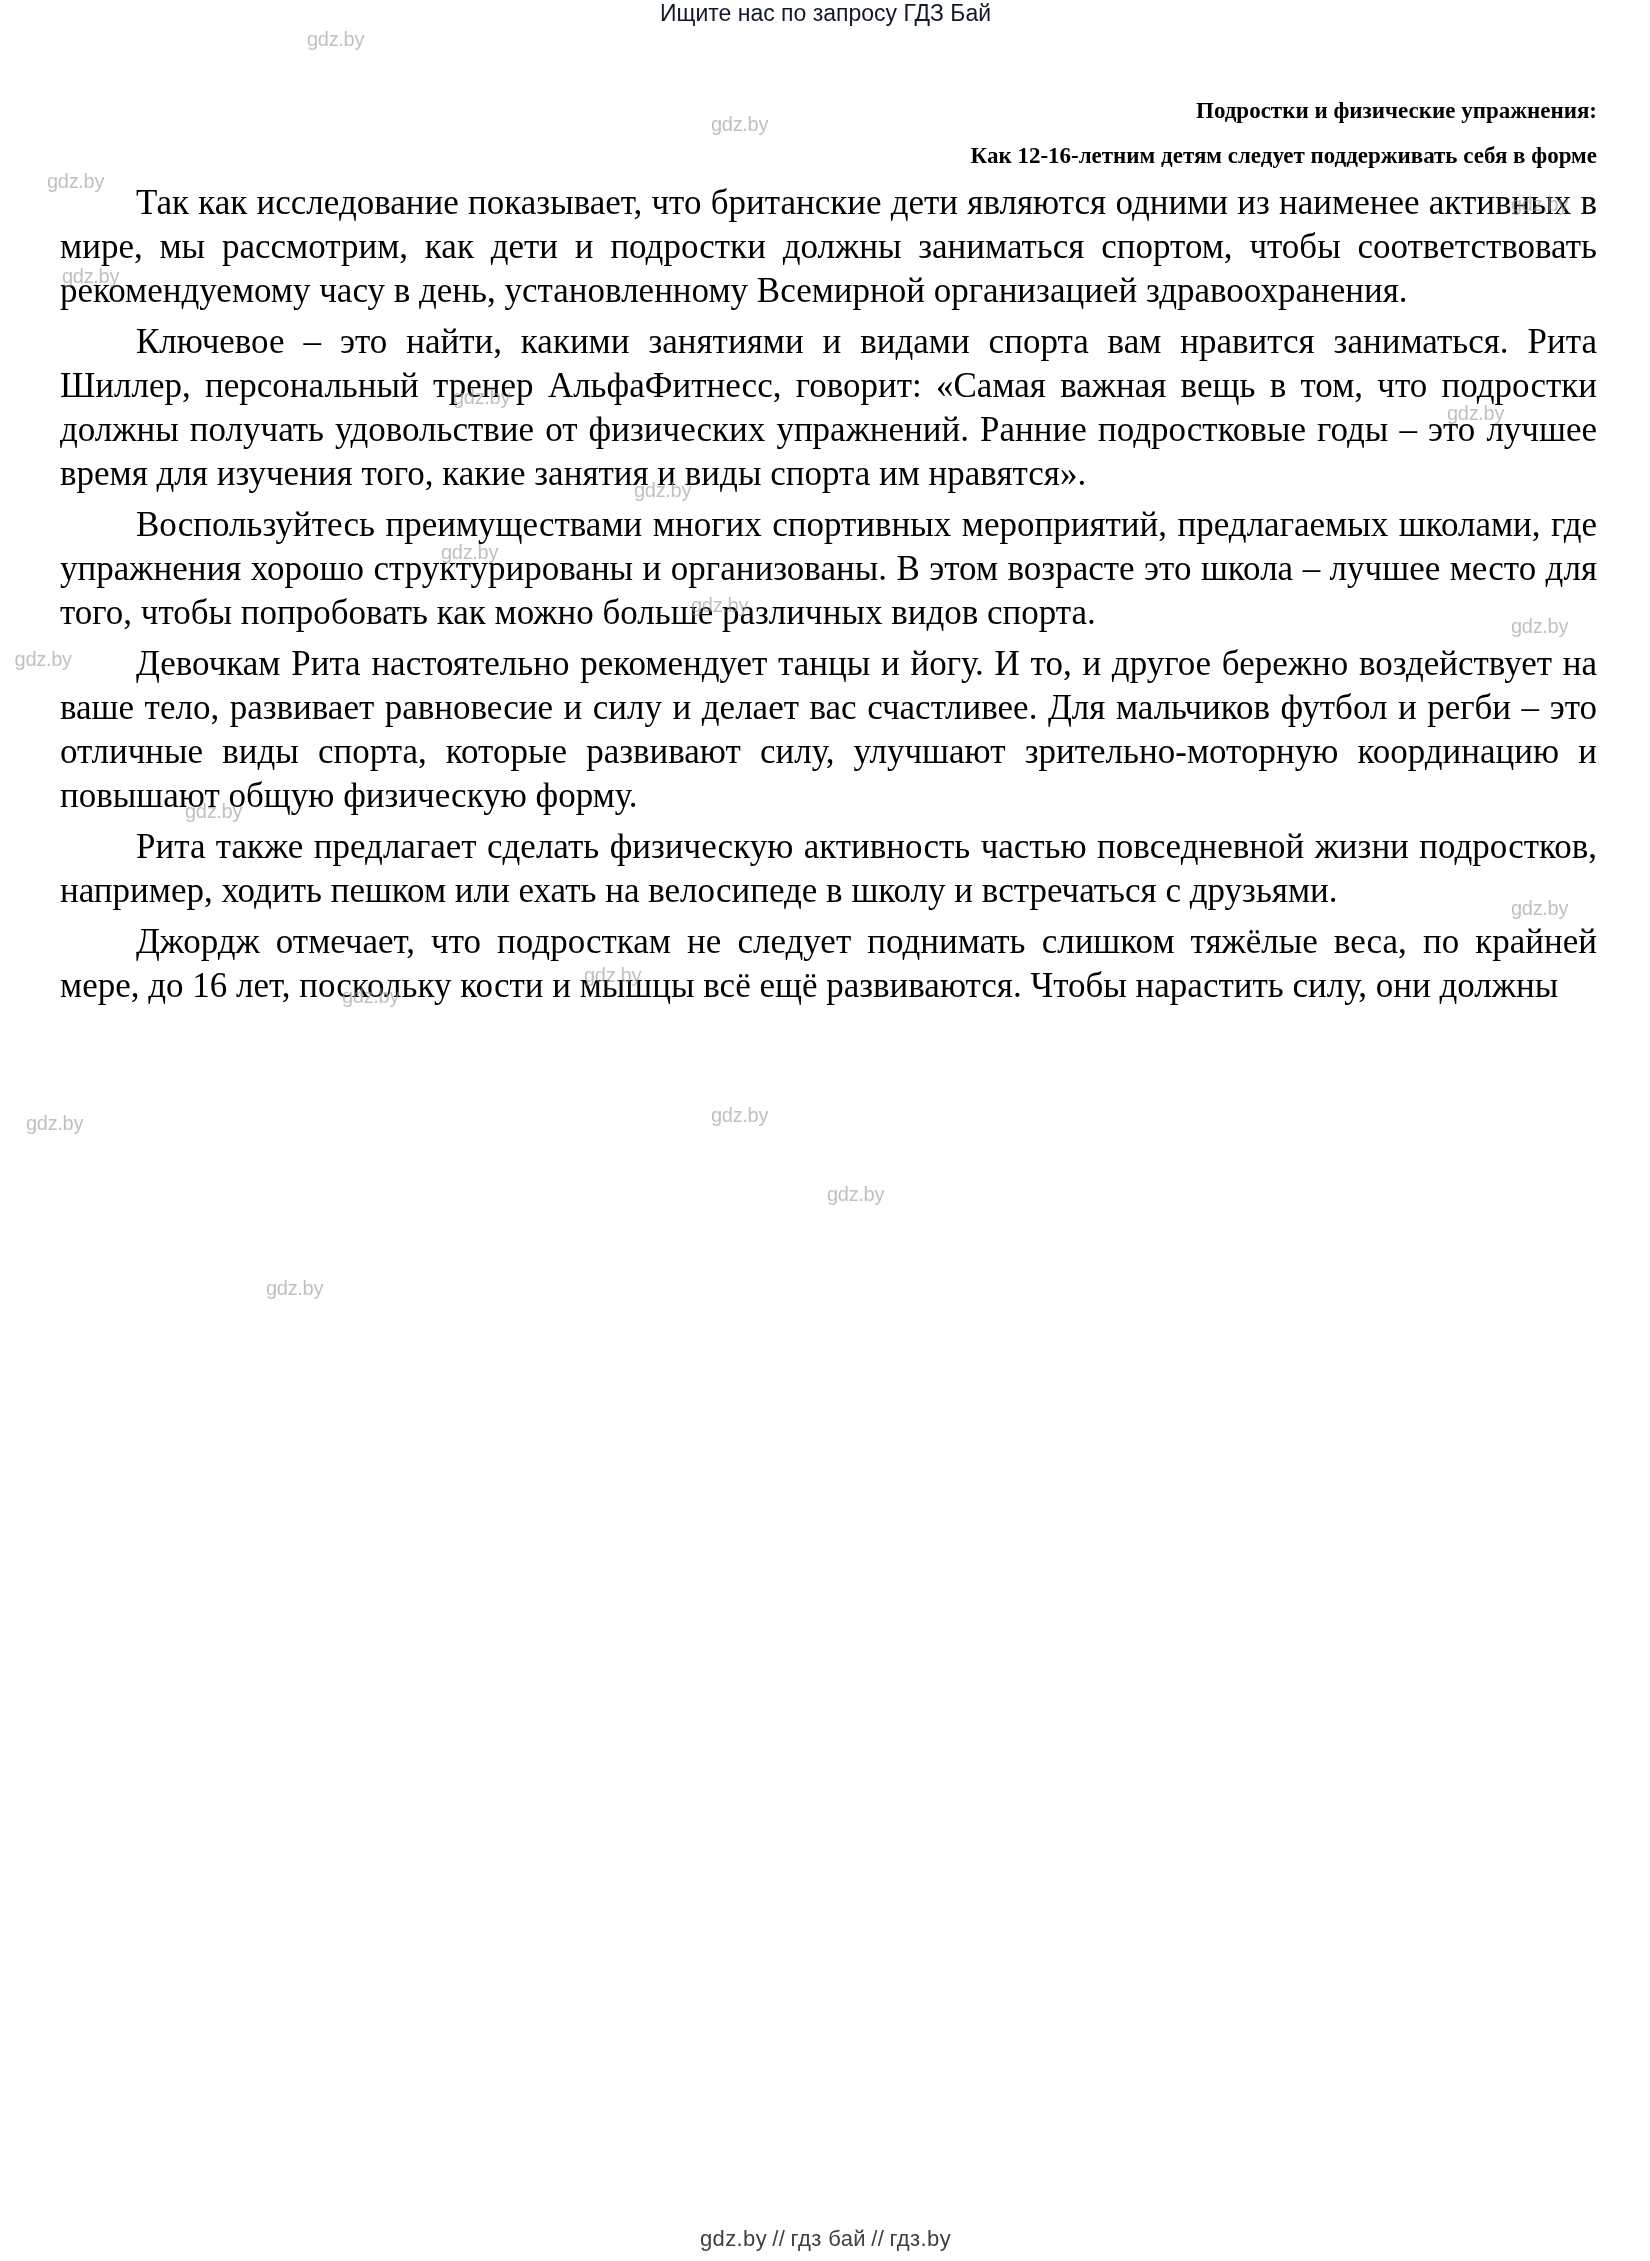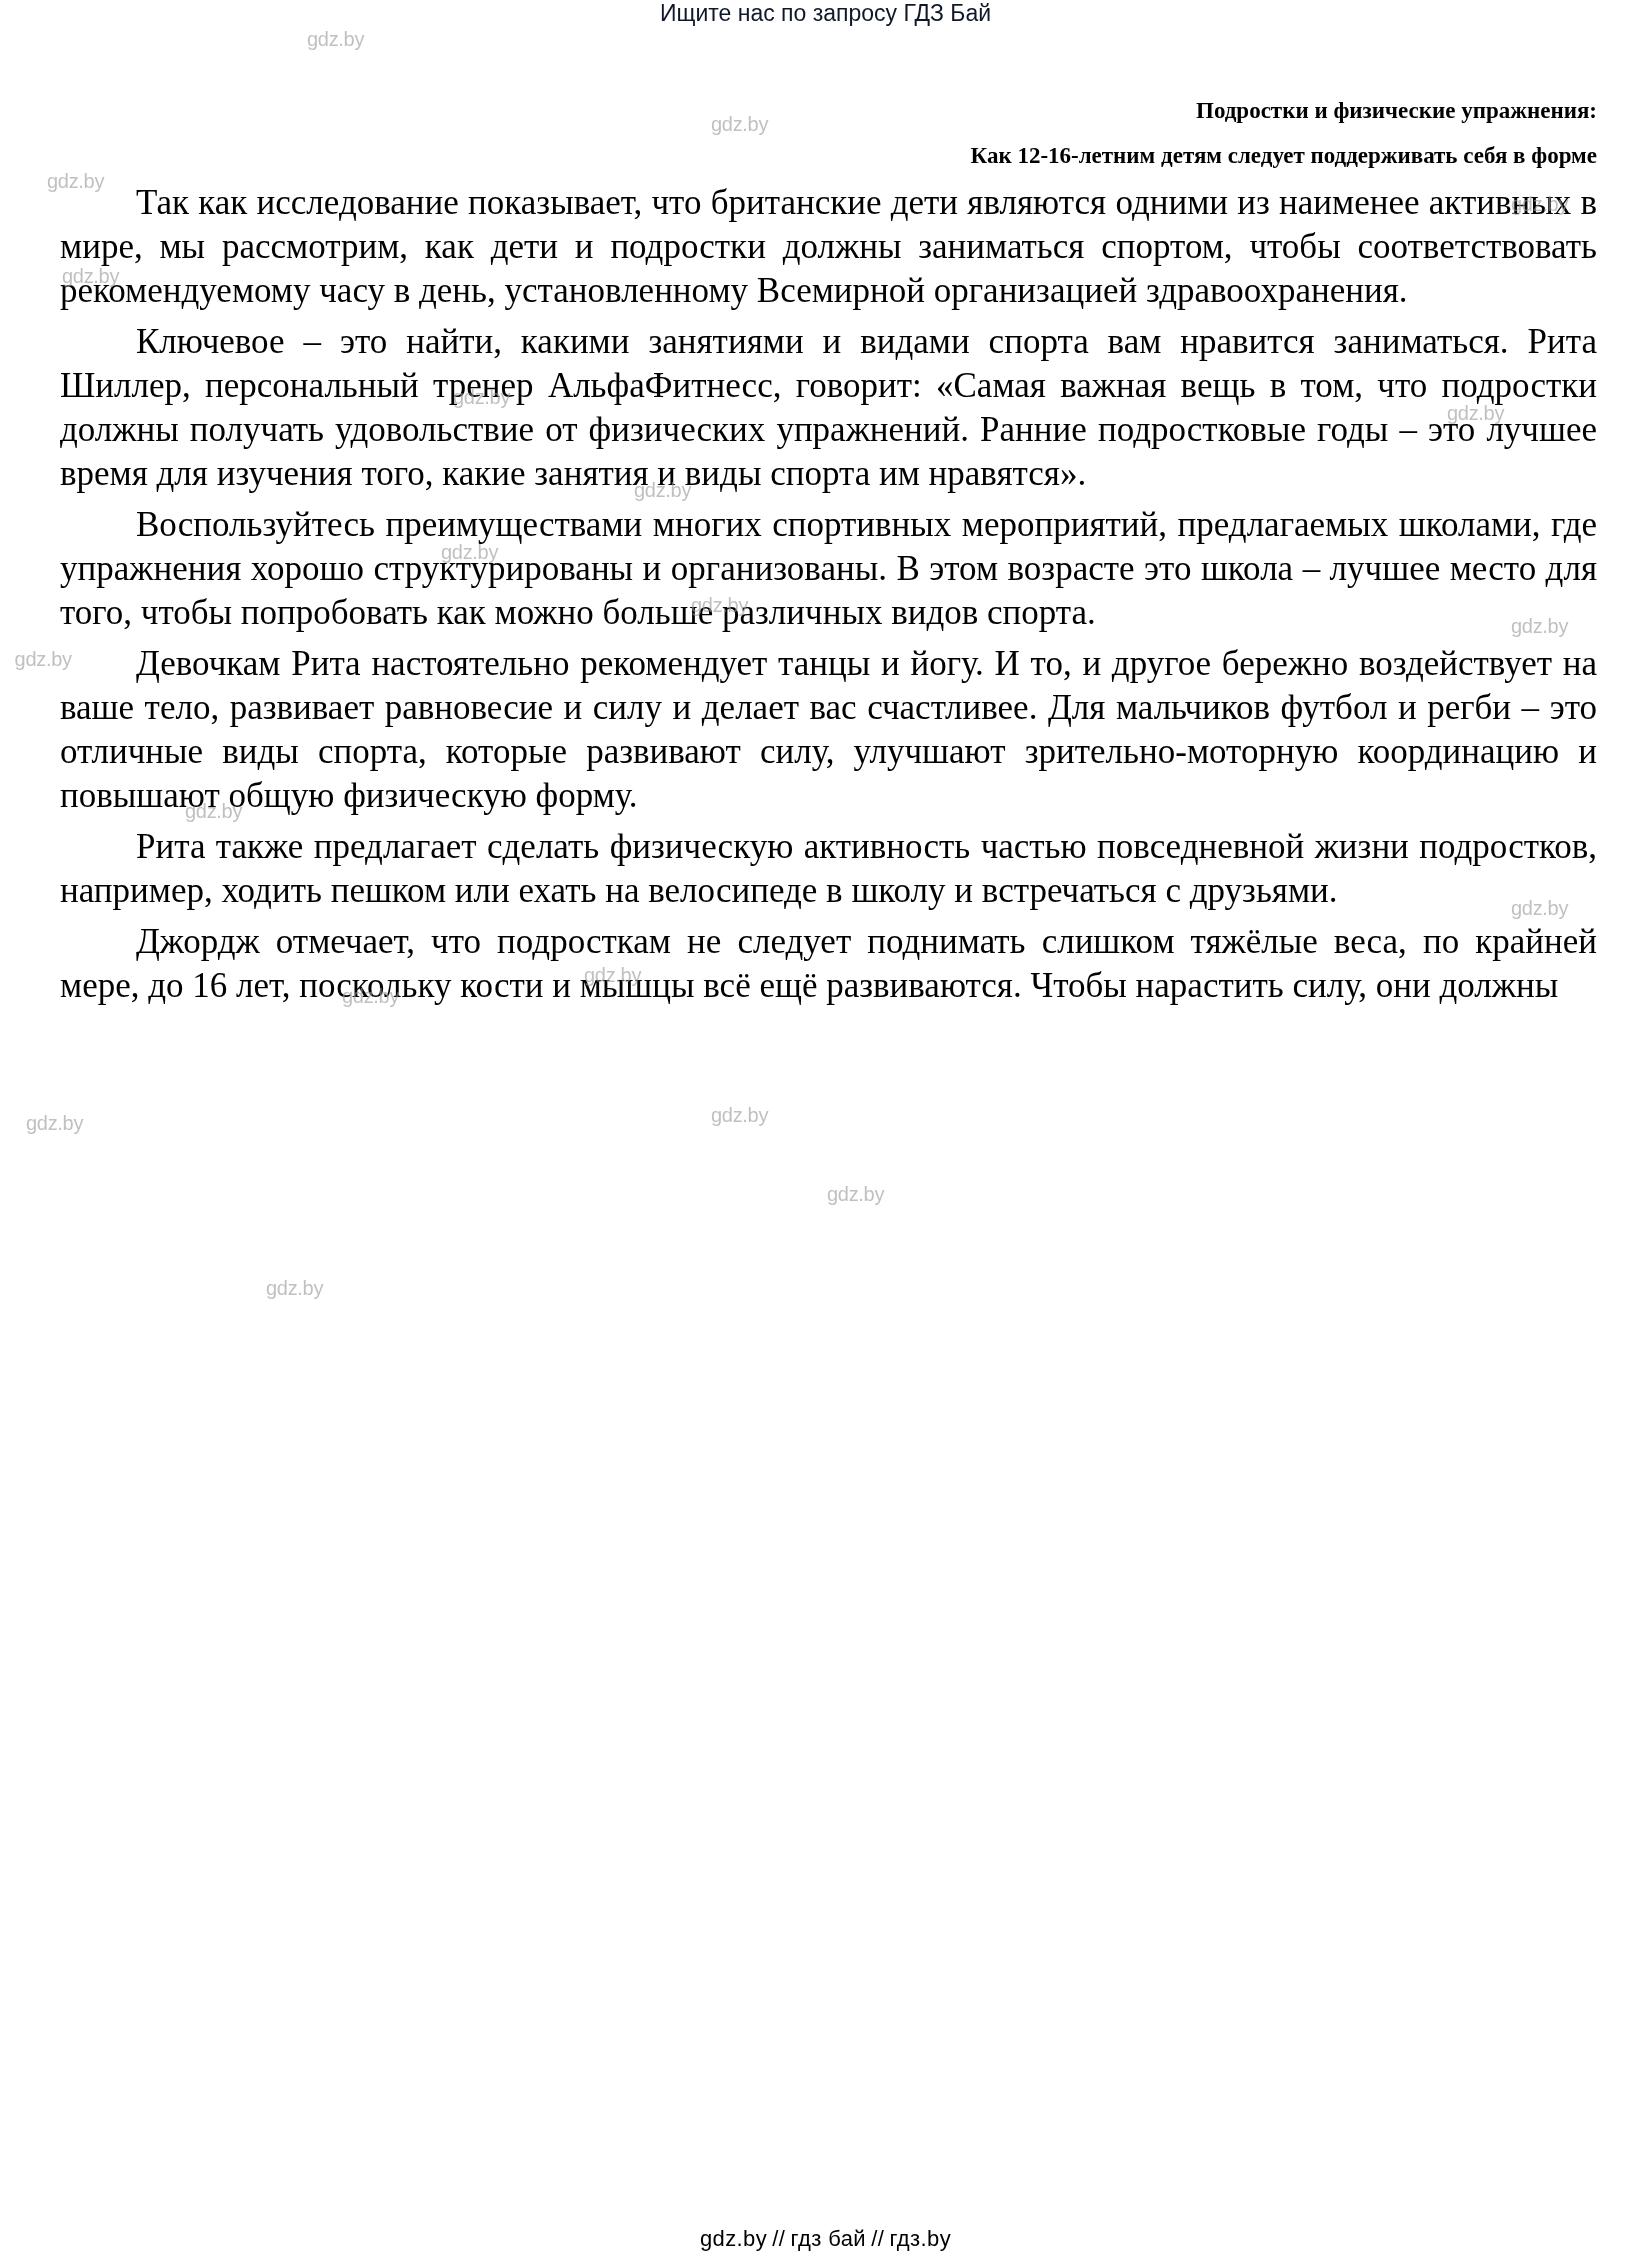--- a/index.html
+++ b/index.html
@@ -149,16 +149,16 @@
     <span class="wm" style="left: 185px; top: 800px;">gdz.by</span>
     <span class="wm" style="left: 1511px; top: 897px;">gdz.by</span>
     <span class="wm" style="left: 584px; top: 964px;">gdz.by</span>
     <span class="wm" style="left: 342px; top: 985px;">gdz.by</span>
     <span class="wm" style="left: 711px; top: 1104px;">gdz.by</span>
     <span class="wm" style="left: 26px; top: 1112px;">gdz.by</span>
     <span class="wm" style="left: 827px; top: 1183px;">gdz.by</span>
     <span class="wm" style="left: 266px; top: 1277px;">gdz.by</span>
   </div>
 
-<div class="footer-links" style="color: #000000;">
+<div class="footer-links" style="color: #404040;">
   <span>gdz.by</span><span class="sep">//</span><span>гдз бай</span><span class="sep">//</span><span>гдз.by</span>
 </div>
 
 
 </body></html>

